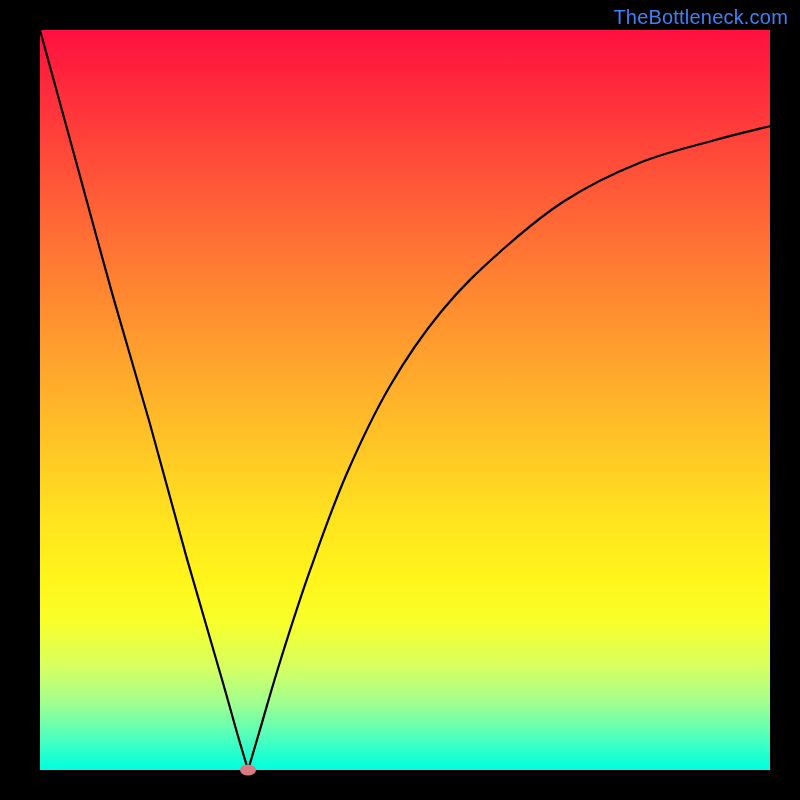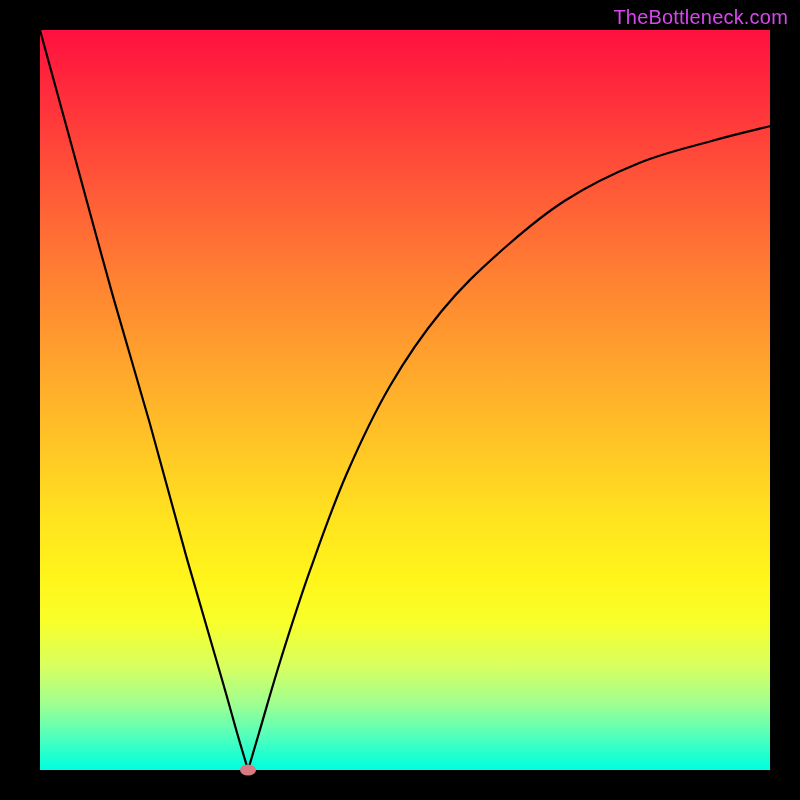--- a/index.html
+++ b/index.html
@@ -39,21 +39,21 @@
       #20ffd0 98%,
       #00ffe0 100%
     );
   }
   .watermark {
     position: absolute;
     top: 6px;
     right: 12px;
     font-size: 20px;
     font-weight: 500;
-    color: #d946ef;
+    color: #3b82f6;
     letter-spacing: 0.2px;
     user-select: none;
   }
   svg.curves {
     position: absolute;
     left: 0;
     top: 0;
     width: 730px;
     height: 740px;
   }

